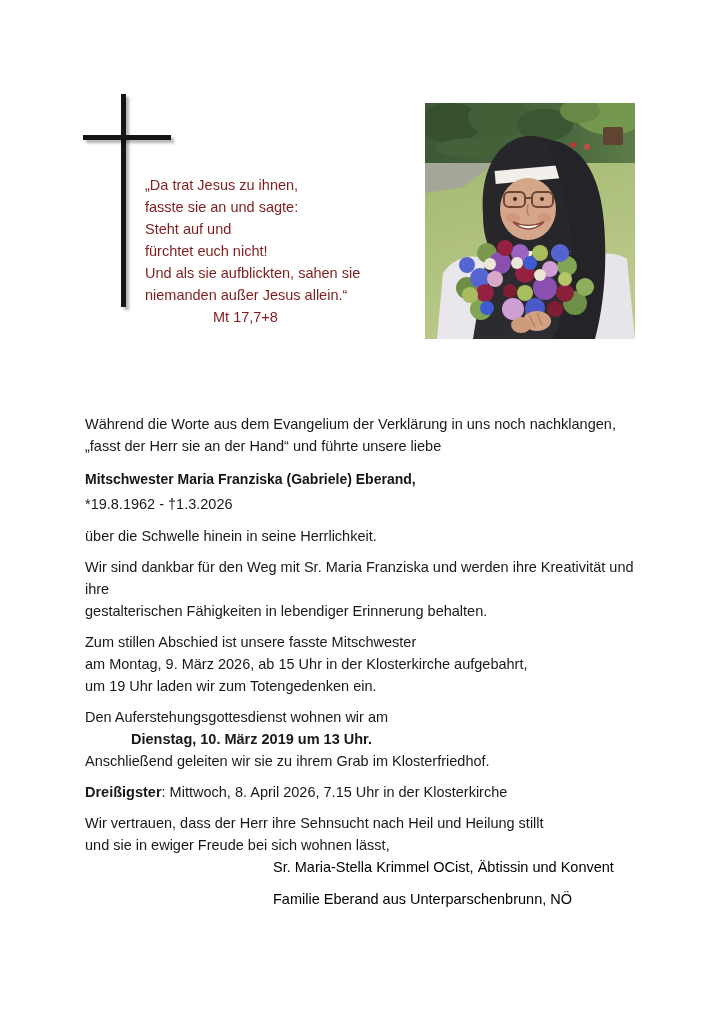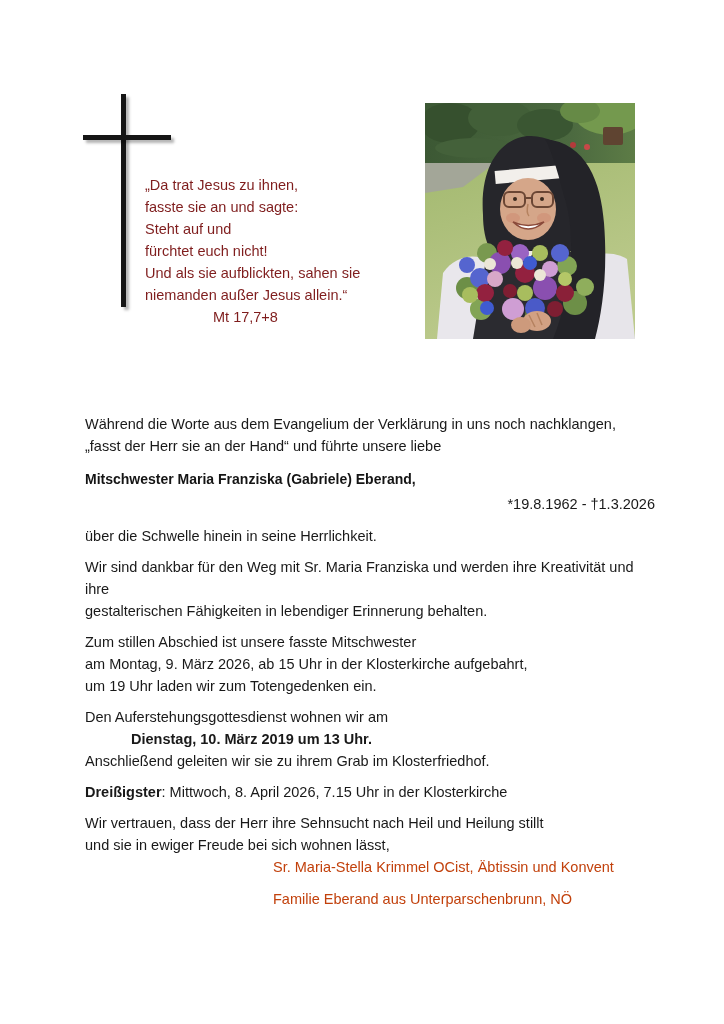--- a/index.html
+++ b/index.html
@@ -40,27 +40,27 @@
   .maintext {
     position: absolute; left: 85px; top: 413px; width: 570px;
     font-size: 14.5px; line-height: 22px; color: #191919;
   }
   .maintext p { margin: 0 0 9px 0; }
   .ln { display: block; }
   .name-line {
     font-size: 14px; font-weight: bold; line-height: 26px;
     color: #141414;
   }
-  .dates-line { line-height: 24px; margin-bottom: 9px; text-align: right; }
+  .dates-line { line-height: 24px; margin-bottom: 9px; }
   .indent1 { margin-left: 46px; font-weight: bold; }
   .bold { font-weight: bold; }
   
   .signatures {
     position: absolute; left: 273px; top: 856px;
-    font-size: 14.5px; line-height: 22px; color: #c2410c;
+    font-size: 14.5px; line-height: 22px; color: #000000;
   }
   .sig { margin-bottom: 10px; }
 </style>
 </head>
 <body>
 
 <div class="page">
 
   <div>
     <div class="cross-v"></div>

